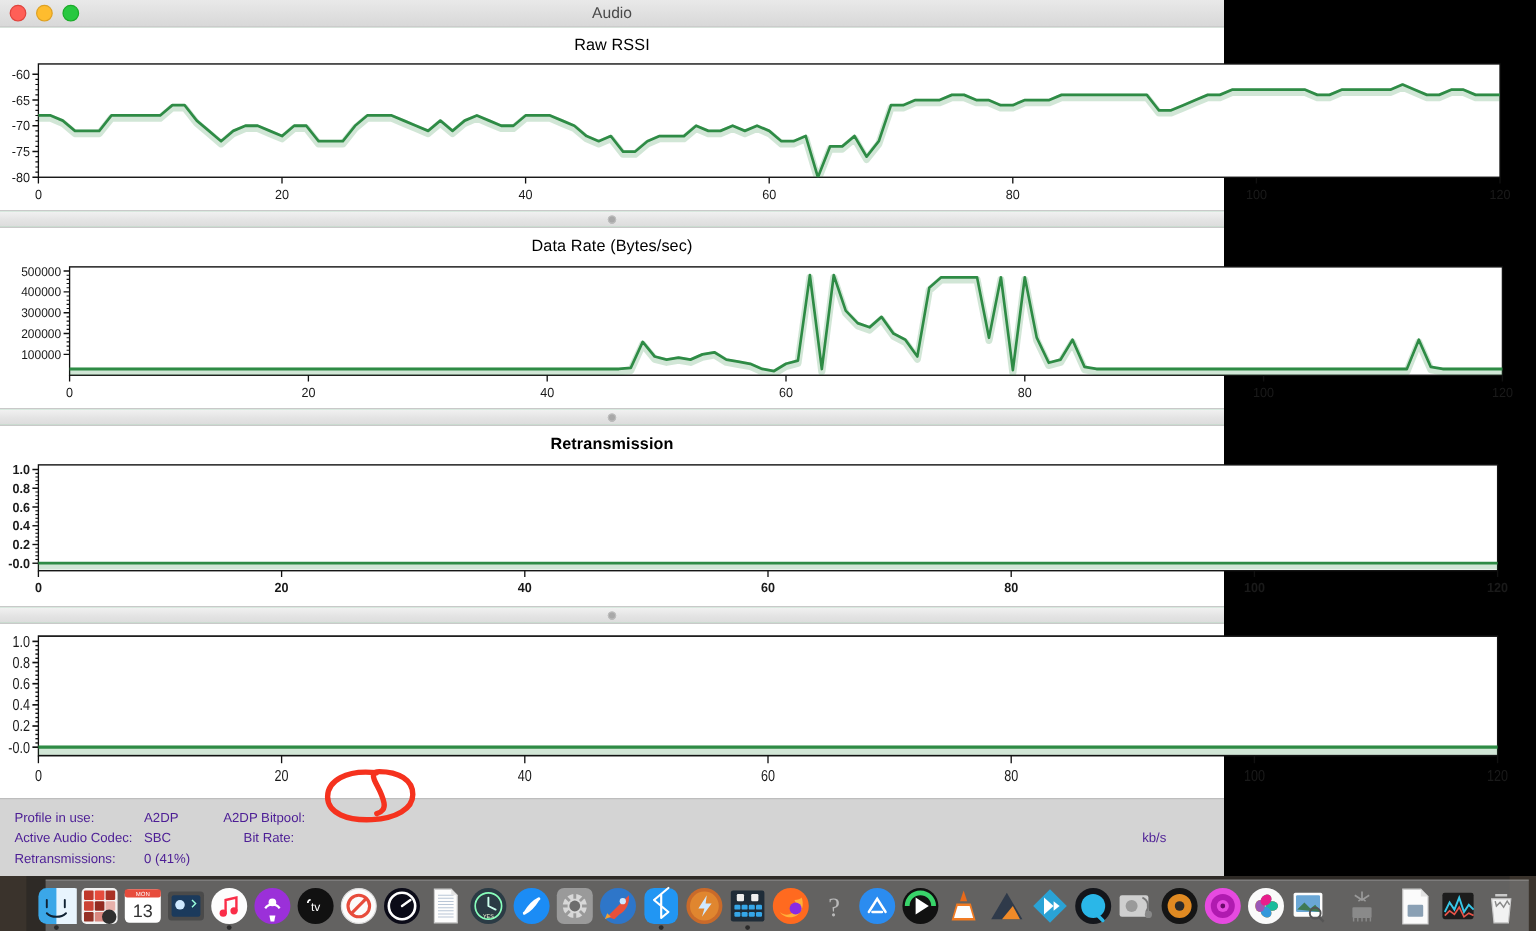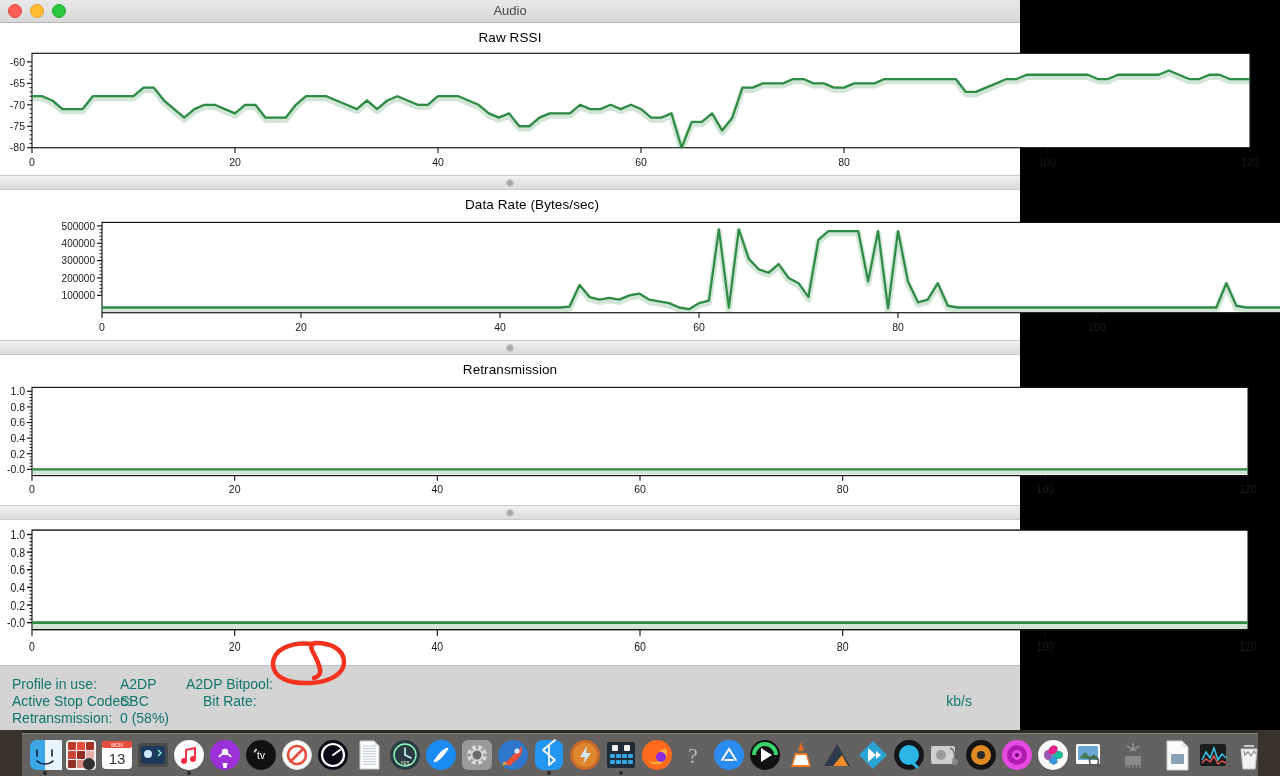--- a/index.html
+++ b/index.html
@@ -25,22 +25,22 @@
   .light.yellow{background:#febc2e;border:0.5px solid #dea123;}
   .light.green{background:#28c840;border:0.5px solid #1aab29;}
   .win-title{
     position:absolute;left:0;right:0;top:0;height:22px;line-height:22px;
     text-align:center;font-size:13px;color:#4a4a4a;font-weight:400;
   }
   
   .graphs{flex:1 1 auto;display:flex;flex-direction:column;background:#86efac;}
   .panel{position:relative;background:#ffffff;display:flex;flex-direction:column;}
   .panel.p1{height:152px;}
-  .panel.p2{height:150px;padding-left:44px;}
-  .panel.p3{height:150px;}
+  .panel.p2{height:150px;}
+  .panel.p3{height:150px;font-weight:bold;}
   .panel.p4{height:145px;}
   .panel-title{
     text-align:center;font-size:13.5px;color:#000;
     padding-top:7px;padding-bottom:2px;letter-spacing:0.1px;
   }
   .plot-wrap{flex:1 1 auto;position:relative;}
   .plot-svg{display:block;width:1280px;height:100%;}
   
   .splitter{
     height:13px;flex:0 0 13px;position:relative;
@@ -49,21 +49,21 @@
   }
   .splitter .knob{
     position:absolute;left:50%;top:50%;transform:translate(-50%,-50%);
     width:7px;height:7px;border-radius:50%;
     background:#a8a8a8;box-shadow:0 0 0 1px #bdbdbd inset;
   }
   
   .status{
     flex:0 0 auto;height:88px;position:relative;
     background:#d4d4d4;border-top:1px solid #bdbdbd;
-    font-size:14px;color:#0f766e;
+    font-size:11px;color:#4c1d95;
   }
   .status-row{position:absolute;white-space:nowrap;}
   .lbl-col{left:12px;}
   .val-col{left:120px;}
   .lbl-col2{left:186px;}
   .val-col2{left:289px;margin-top:39px;}
   .r1{top:10px;}
   .r2{top:27px;}
   .r3{top:44px;}
   .bitrate-label{left:203px;width:86px;}
@@ -87,25 +87,26 @@
   
   .dock-area{
     position:absolute;left:0;top:730px;width:1280px;height:46px;
     background:#2e2a26;overflow:hidden;
   }
   .desk-l,.desk-r{position:absolute;top:0;height:46px;width:22px;
     background:#3a332c;}
   .desk-l{left:0;}
   .desk-r{right:0;}
   .dock{
-    position:absolute;left:22px;top:3px;width:1236px;height:43px;
+    position:absolute;left:38px;top:3px;width:1236px;height:43px;
     background:rgba(120,120,120,.72);
     border-top:1px solid rgba(255,255,255,.22);
     display:flex;align-items:flex-end;padding:0 5px;
     box-sizing:border-box;
+    justify-content:flex-end;
   }
   .dock-item{
     position:relative;width:36px;height:40px;margin:0 1px;
     display:flex;align-items:flex-end;justify-content:center;
   }
   .dock-ico{width:34px;height:34px;display:block;margin-bottom:4px;}
   .run-dot{
     position:absolute;bottom:1px;left:50%;transform:translateX(-50%);
     width:4px;height:4px;border-radius:50%;background:#2b2b2b;
   }
@@ -386,25 +387,25 @@
           </svg>
       </div>
     </div>
 
   </div>
 
   <div class="status">
     <div class="status-row lbl-col r1">Profile in use:</div>
     <div class="status-row val-col r1">A2DP</div>
 
-    <div class="status-row lbl-col r2">Active Stop Codec:</div>
+    <div class="status-row lbl-col r2">Active Audio Codec:</div>
     <div class="status-row val-col r2">SBC</div>
 
-    <div class="status-row lbl-col r3">Retransmission:</div>
-    <div class="status-row val-col r3">0 (58%)</div>
+    <div class="status-row lbl-col r3">Retransmissions:</div>
+    <div class="status-row val-col r3">0 (41%)</div>
 
     <div class="status-row lbl-col2 r1">A2DP Bitpool:</div>
     <div class="status-row val-col2 r1"></div>
 
     <div class="status-row bitrate-label r2">Bit Rate:</div>
     <div class="status-row val-col2 r2">384</div>
 
     <div class="kbs">kb/s</div>
   </div>
 

